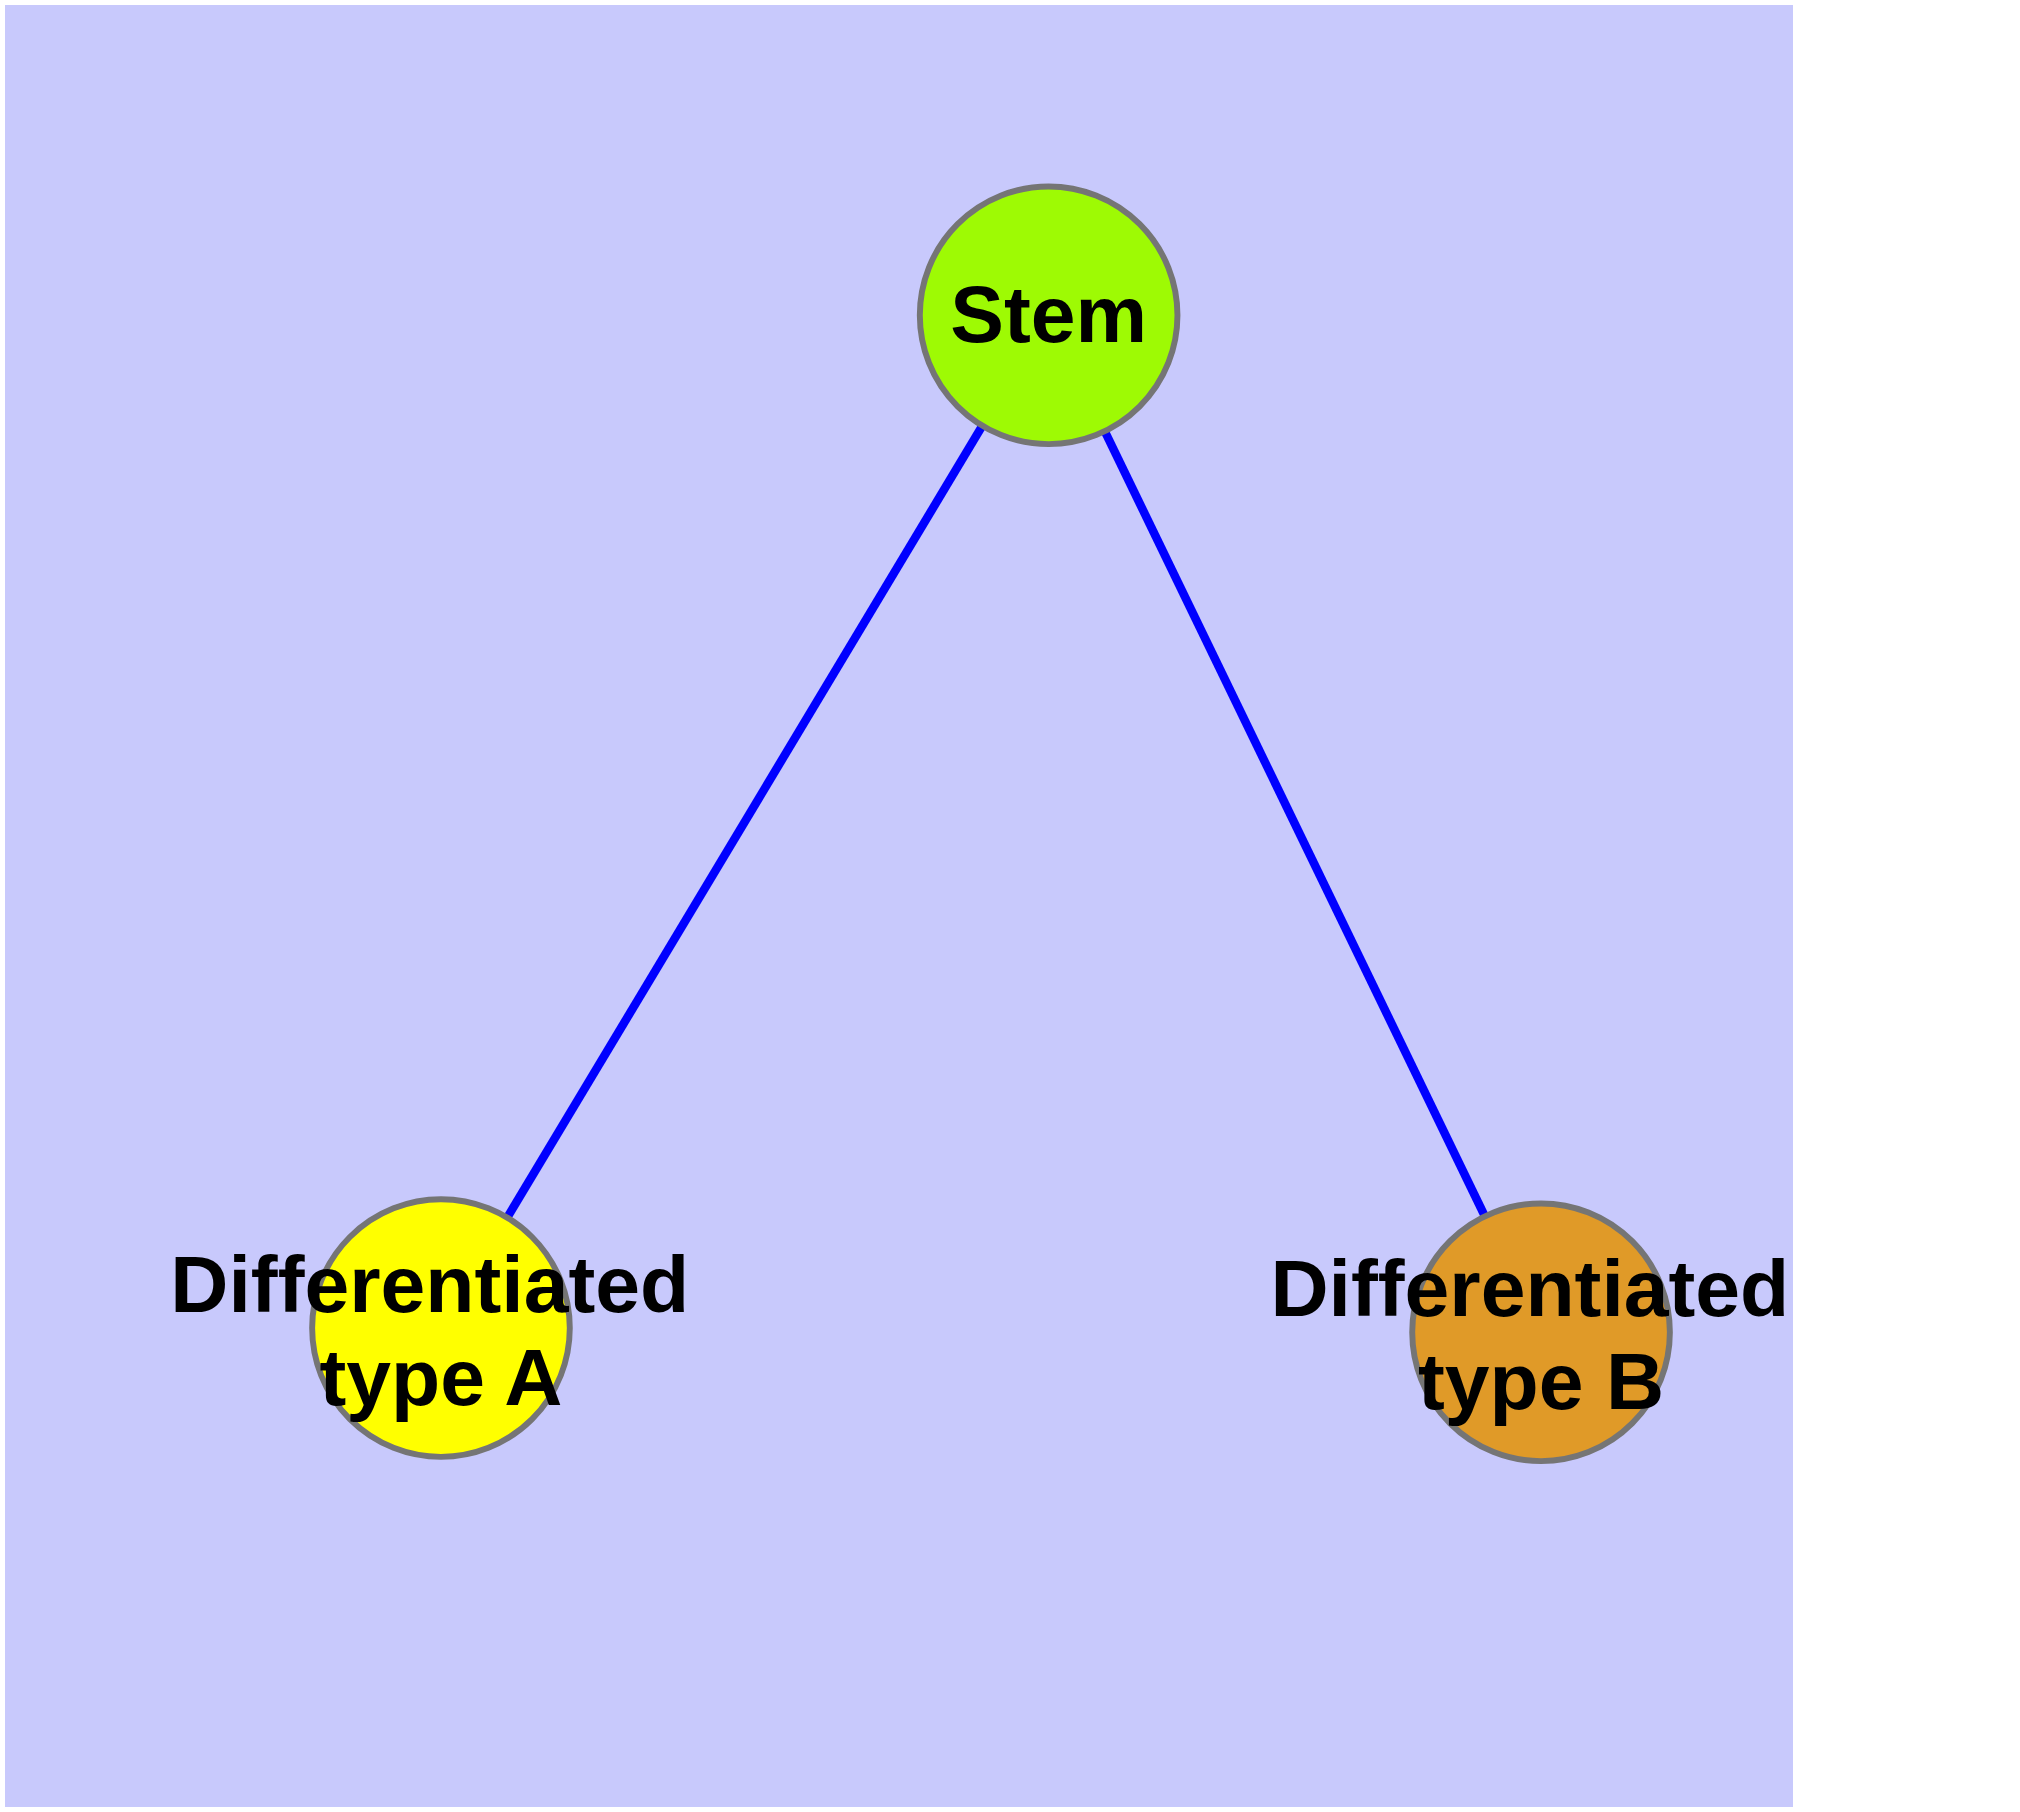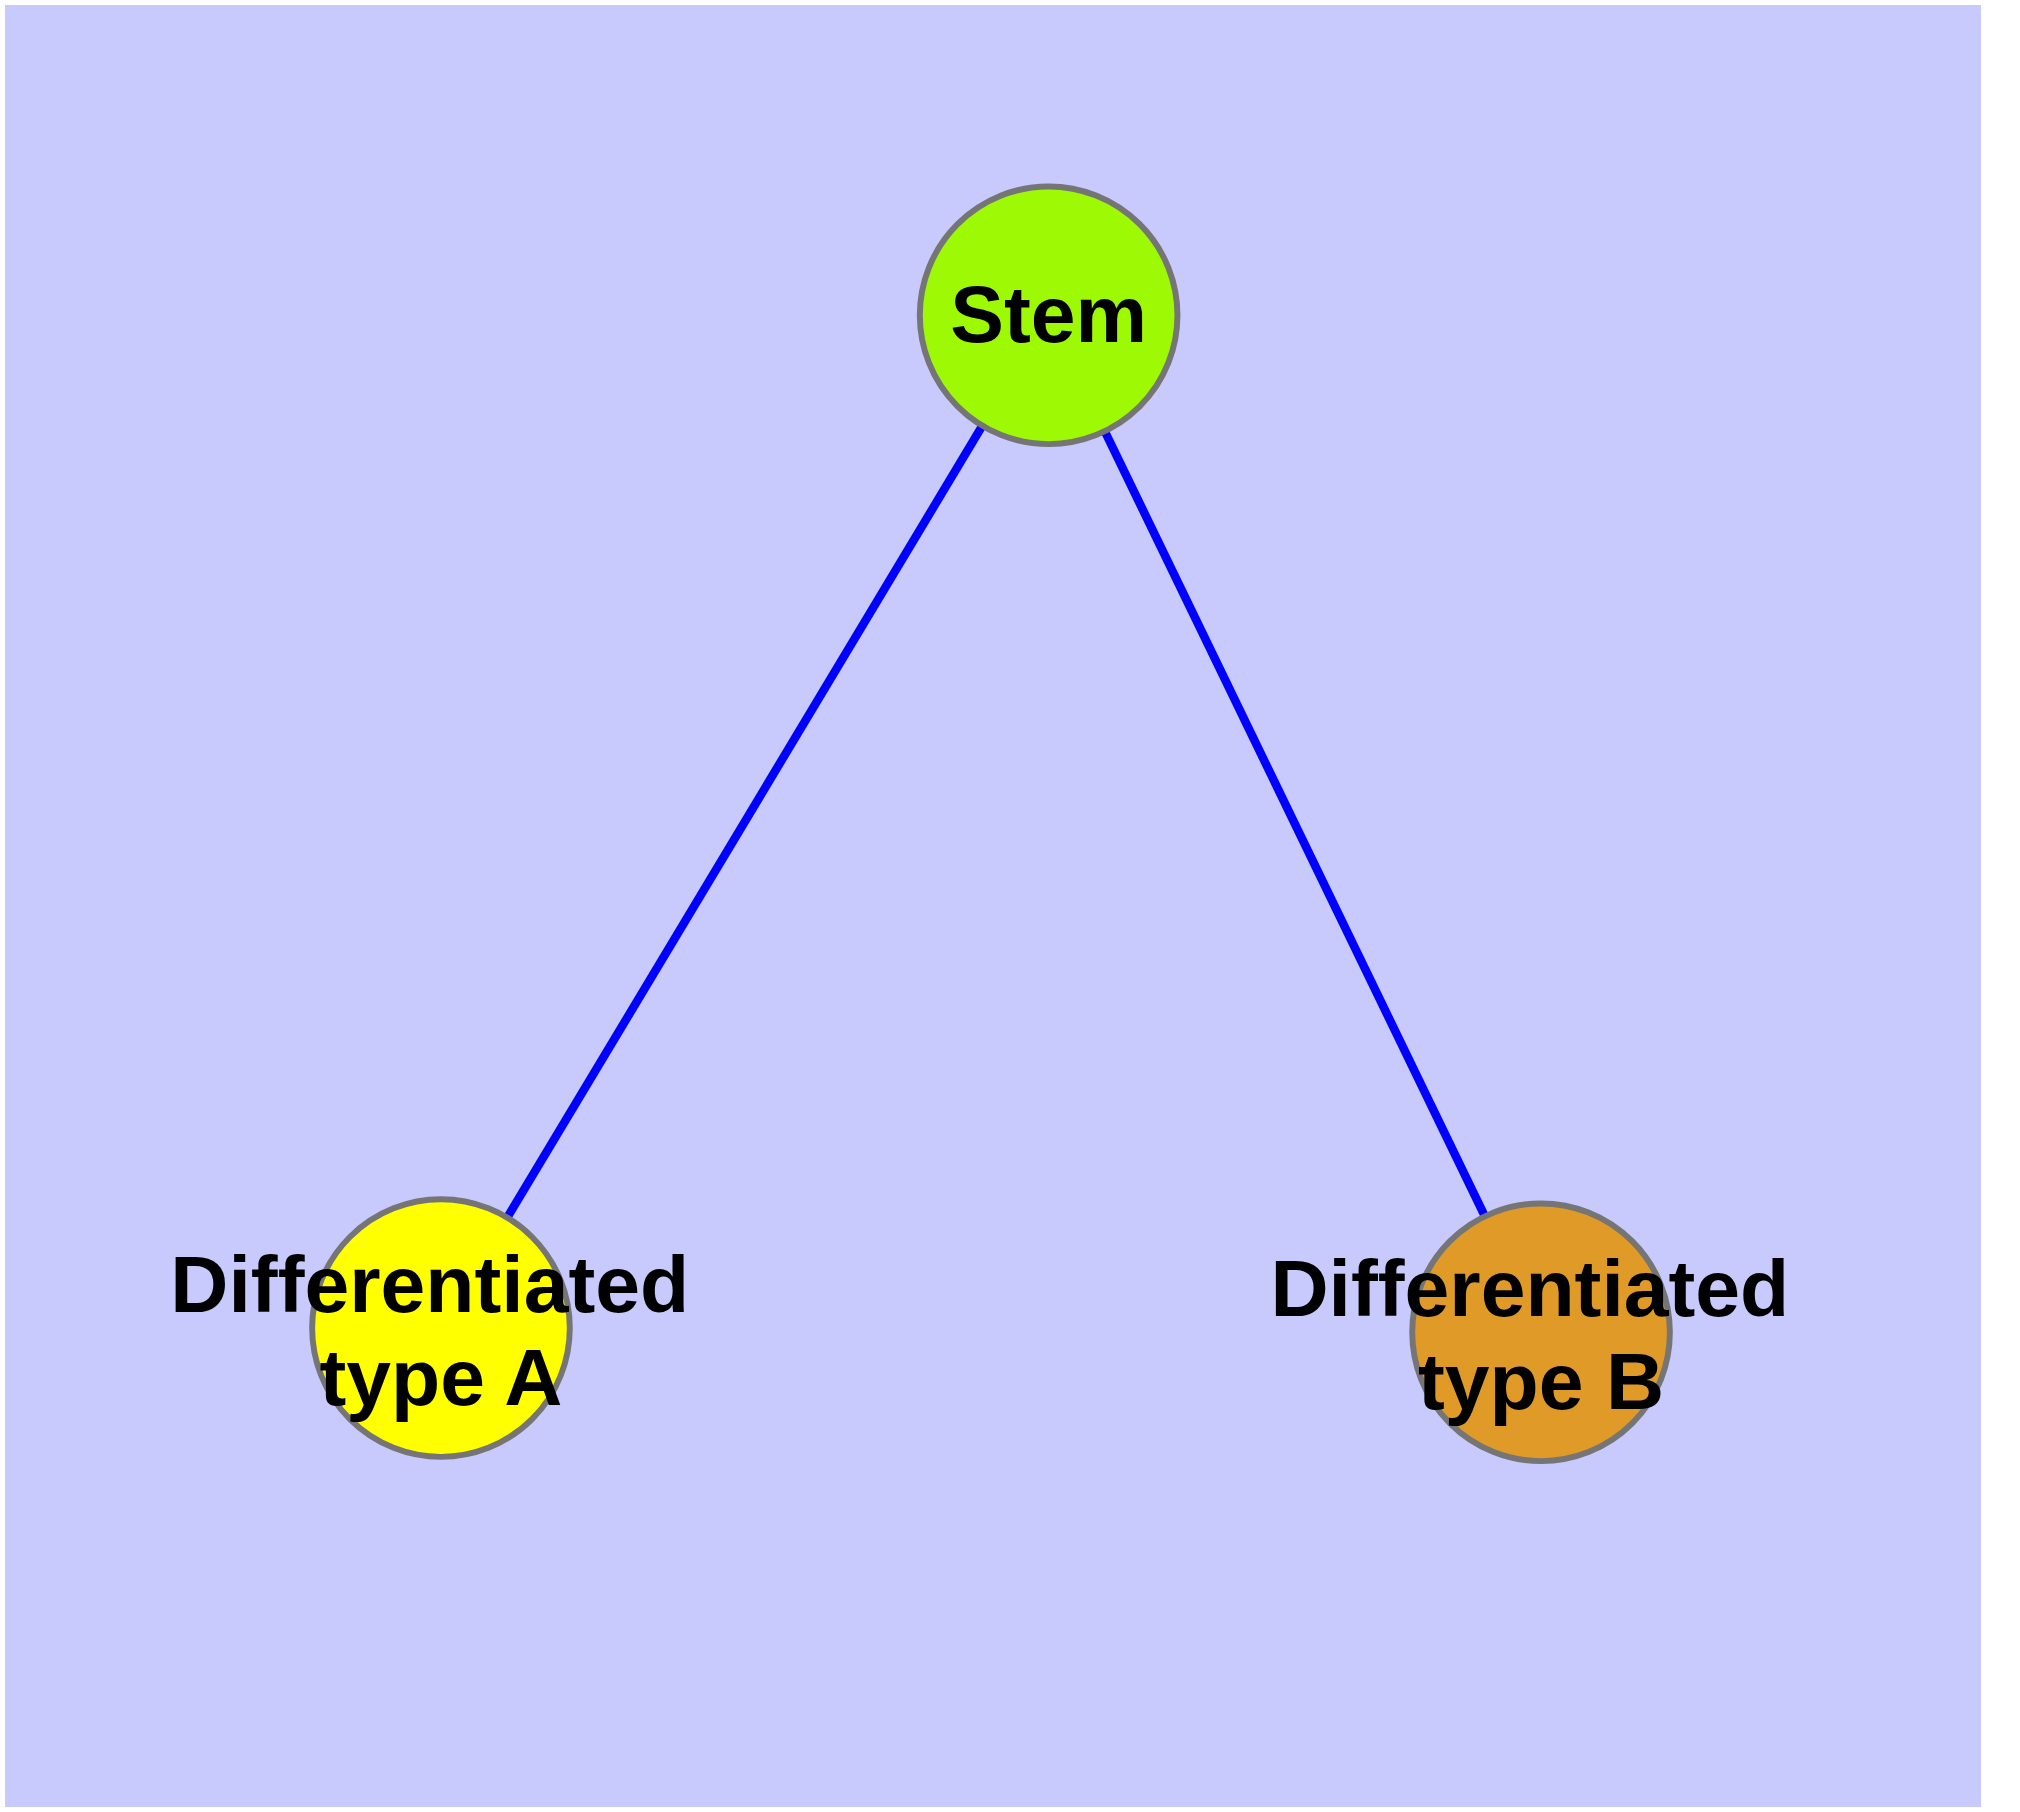--- a/index.html
+++ b/index.html
@@ -3,21 +3,21 @@
 <meta charset="utf-8">
 <title>Cell Differentiation Graph</title>
 <style>
   html, body {
     margin: 0;
     padding: 0;
     background: #ffffff;
   }
   #canvas {
     position: relative;
-    width: 1981px;
+    width: 1793px;
     height: 1812px;
     background: #ffffff;
     overflow: hidden;
     font-family: "Liberation Sans", "DejaVu Sans", sans-serif;
   }
   #plot-area {
     position: absolute;
     left: 5.1px;
     top: 5.1px;
     width: 2010px;

